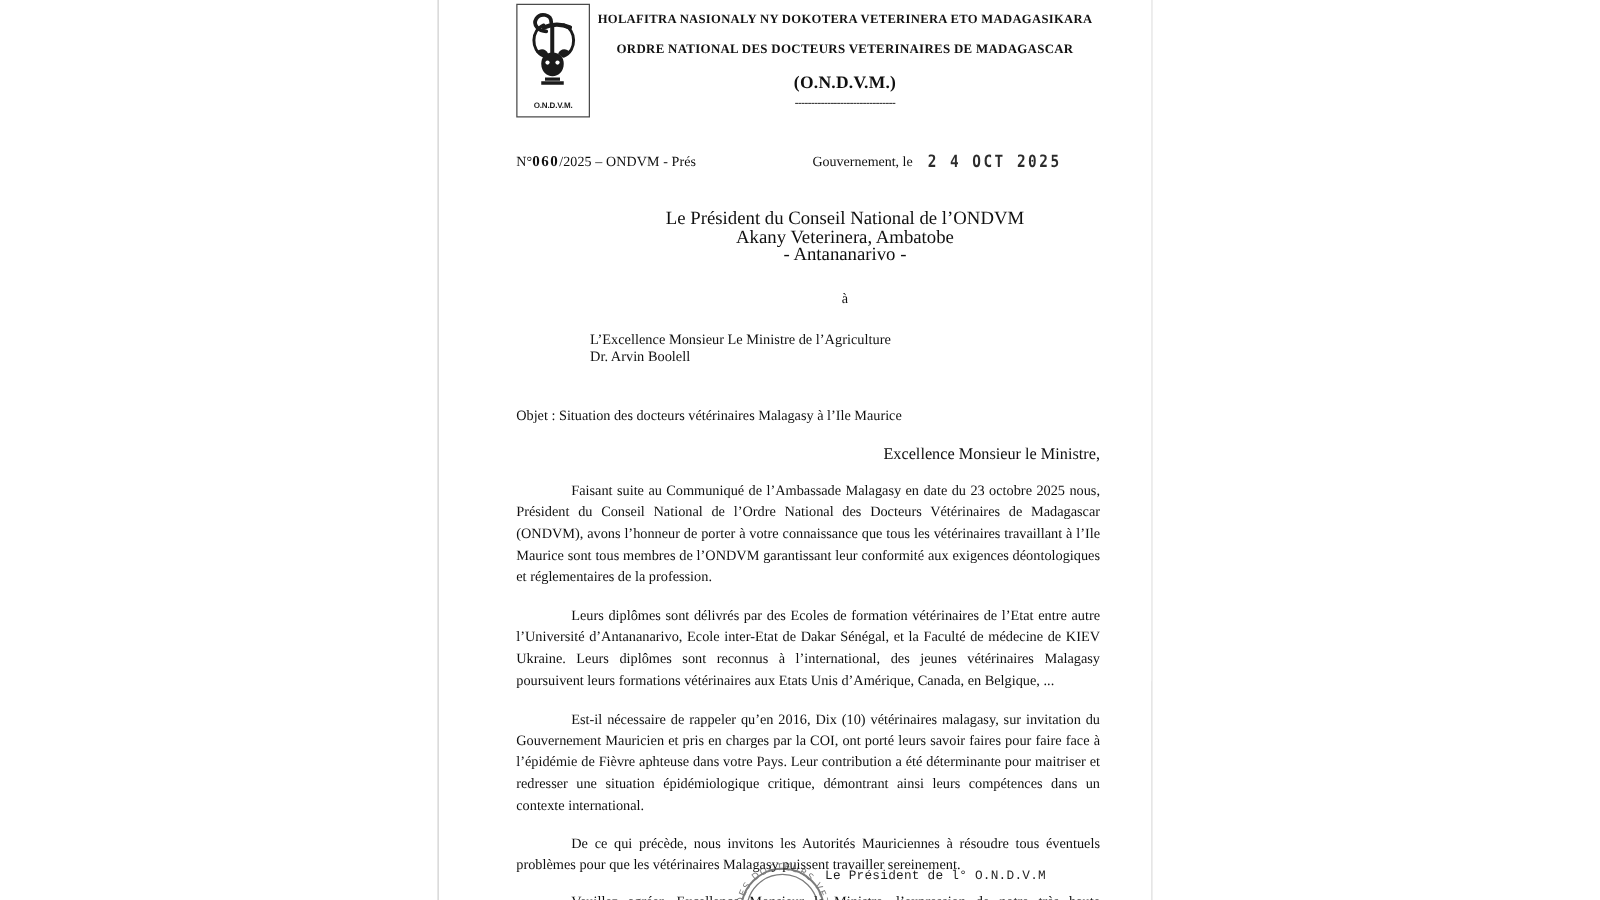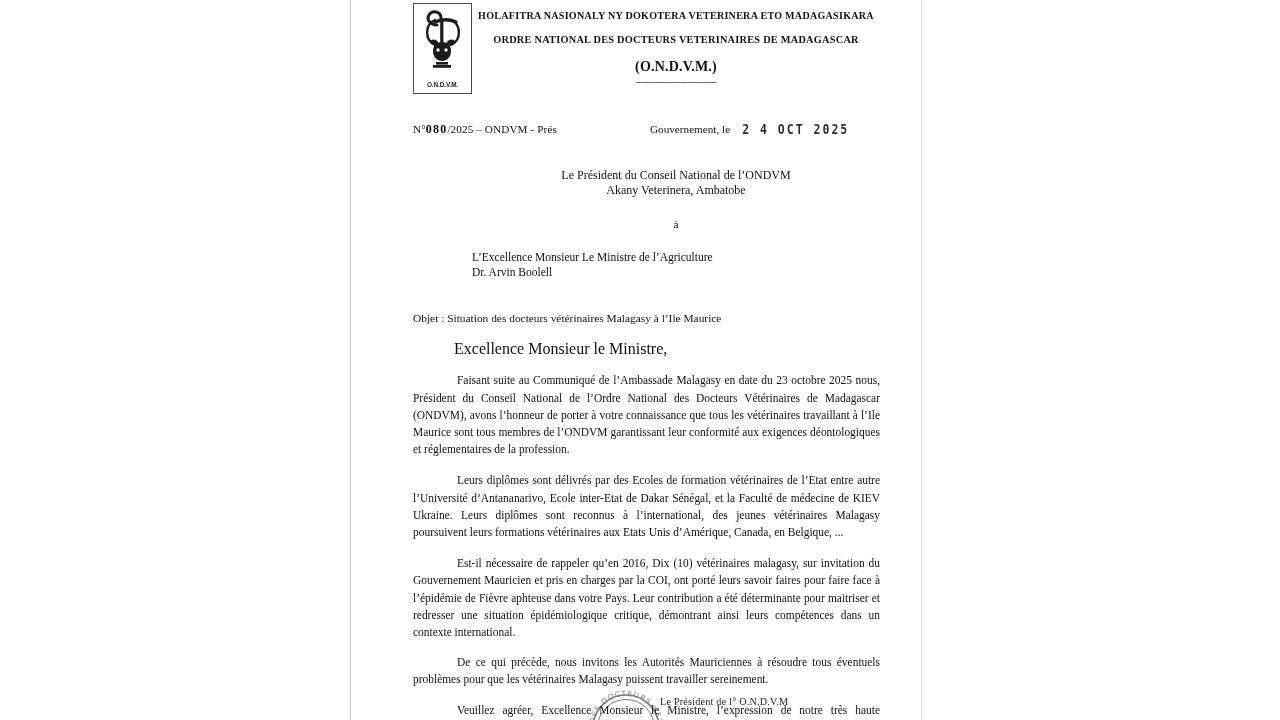--- a/index.html
+++ b/index.html
@@ -149,21 +149,21 @@
     opacity: 0.93;
   }
 
   
   .addr-block {
     margin-top: 20px;
     text-align: center;
     padding-left: 60px;
   }
   .addr-line {
-    font-size: 12px;
+    font-size: 15px;
     line-height: 14.6px;
   }
   .a-word {
     text-align: center;
     font-size: 11.4px;
     margin-top: 21px;
     padding-left: 60px;
   }
   .recip-block {
     margin-top: 20px;
@@ -181,21 +181,22 @@
     font-size: 11.4px;
     margin-left: 1px;
   }
   .objet-label {
     text-underline-offset: 2px;
     text-align: center;
   }
   .salutation {
     margin-top: 16px;
     margin-left: 42px;
-    font-size: 16px;
+    font-size: 13px;
+    text-align: right;
   }
 
   
   .para {
     margin-top: 14px;
     font-size: 11.45px;
     line-height: 17.2px;
     text-align: justify;
     text-justify: inter-word;
     text-indent: 44px;
@@ -209,21 +210,21 @@
     position: absolute;
     left: 210px;
     top: 686px;
     width: 280px;
     height: 40px;
   }
   .sig-title {
     position: absolute;
     left: 98px;
     top: 10px;
-    font-family: Liberation Serif, serif;
+    font-family: Liberation Mono, monospace;
     font-size: 10.2px;
     letter-spacing: 0.2px;
     color: #1f1f1f;
     white-space: nowrap;
   }
   .stamp {
     position: absolute;
     left: 18px;
     top: -4px;
     width: 92px;
@@ -288,27 +289,28 @@
 
     <div class="lh-text">
       <div class="lh-line1">HOLAFITRA NASIONALY NY DOKOTERA VETERINERA ETO MADAGASIKARA</div>
       <div class="lh-line2">ORDRE NATIONAL DES DOCTEURS VETERINAIRES DE MADAGASCAR</div>
       <div class="lh-abbr">(O.N.D.V.M.)</div>
       <div class="lh-rule">-------------------------------</div>
     </div>
   </div>
 
   <div class="ref-row">
-    <div class="ref-no"><span>N°</span><span class="ref-hand">080</span><span>/2025 – ONDVM - Prés</span></div>
+    <div class="ref-no"><span>N°</span><span class="ref-hand">060</span><span>/2025 – ONDVM - Prés</span></div>
     <div class="place-date"><span>Gouvernement, le</span><span class="date-stamp">2 4 OCT 2025</span></div>
   </div>
 
   <div class="addr-block">
     <div class="addr-line">Le Président du Conseil National de l’ONDVM</div>
     <div class="addr-line">Akany Veterinera, Ambatobe</div>
+    <div class="addr-line">- Antananarivo -</div>
   </div>
 
   <div class="a-word">à</div>
 
   <div class="recip-block">
     <div class="recip-line">L’Excellence  Monsieur Le Ministre de l’Agriculture</div>
     <div class="recip-line">Dr. Arvin Boolell</div>
   </div>
 
   <div class="objet"><span class="objet-label">Objet :</span><span> Situation des docteurs vétérinaires Malagasy à l’Ile Maurice</span></div>

